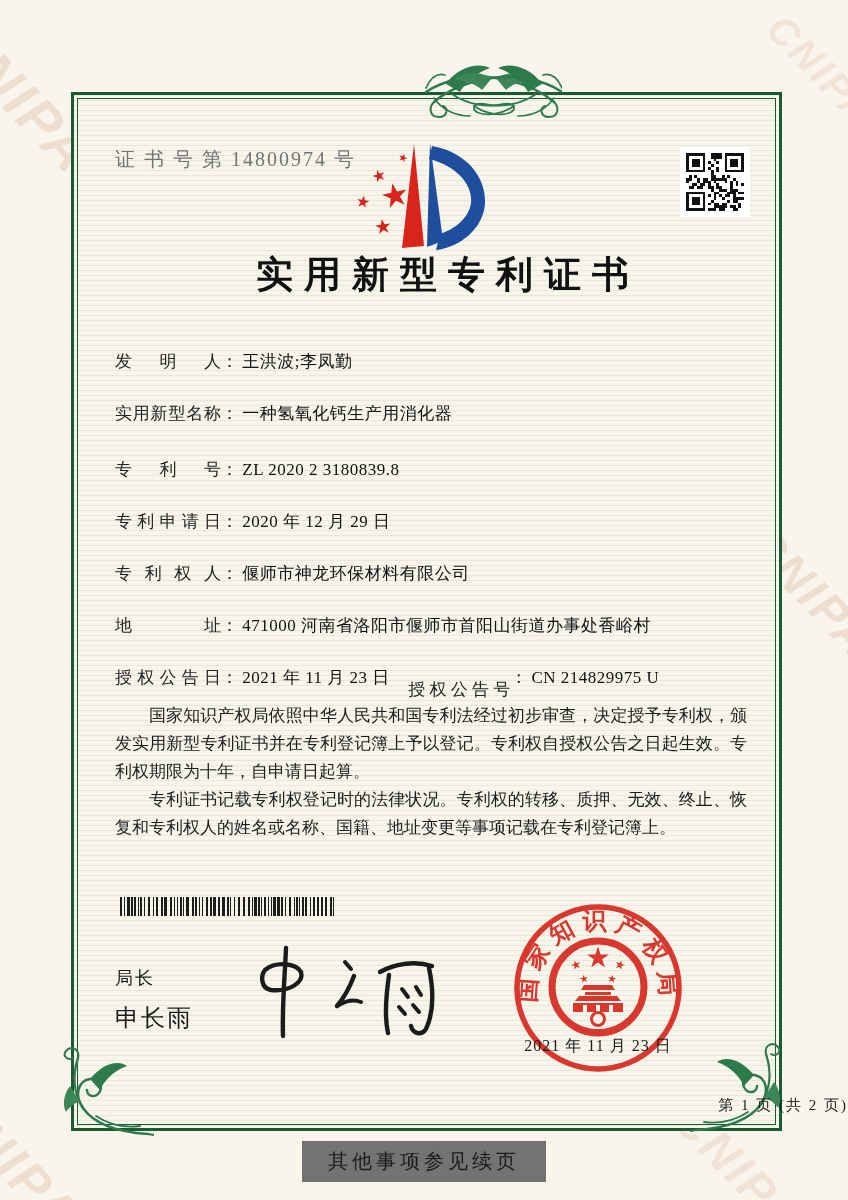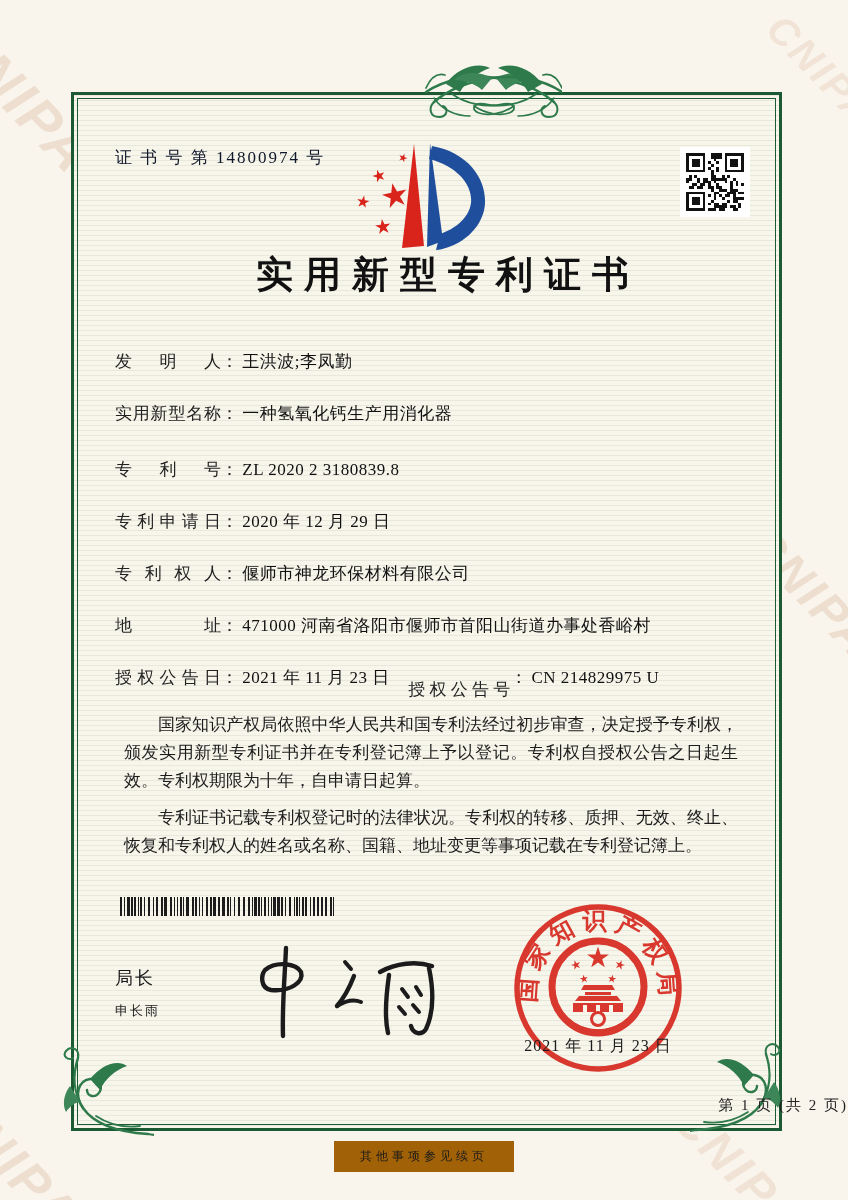--- a/index.html
+++ b/index.html
@@ -32,21 +32,21 @@
   }
   .frame-inner{
     position:absolute;left:3px;top:3px;right:3px;bottom:3px;
     border:1px solid #1b5a33;
   }
   .orn{position:absolute;z-index:2;}
 
   
   .cert-no{
     position:absolute;left:115px;top:146px;z-index:3;
-    font-size:17px;letter-spacing:2px;color:#0f172a;
+    font-size:20px;letter-spacing:2px;color:#737373;
   }
   .qr-wrap{
     position:absolute;left:680px;top:147px;width:70px;height:70px;
     background:#fff;z-index:3;display:flex;align-items:center;justify-content:center;
   }
   .logo{position:absolute;left:350px;top:140px;width:138px;height:116px;z-index:3;}
   .title{
     position:absolute;left:12px;top:250px;width:848px;z-index:3;
     text-align:center;font-size:37px;font-weight:bold;letter-spacing:11px;color:#111;margin-left:12px;
   }
@@ -63,48 +63,48 @@
   .fcolon{display:inline-block;color:#222;}
   .fvalue{color:#111;letter-spacing:0.5px;}
   .fvalue.fixed{display:inline-block;width:158px;}
   .flabel2{display:inline-block;width:102px;margin-left:8px;text-align:justify;text-align-last:justify;margin-top:12px;}
 
   
   .bodytext{
     position:absolute;left:115px;top:702px;width:632px;z-index:3;
     font-size:17px;line-height:28px;text-align:justify;color:#1c1c1c;
   }
-  .bodytext p{margin:9px;text-indent:2em;}
+  .bodytext p{margin:0;text-indent:2em;}
 
   
   .barcode{position:absolute;left:120px;top:897px;z-index:3;}
   .sig-role{position:absolute;left:115px;top:966px;font-size:18px;z-index:3;letter-spacing:2px;
             font-family:"Liberation Sans","DejaVu Sans",sans-serif;}
-  .sig-name{position:absolute;left:115px;top:1002px;font-size:13px;z-index:3;letter-spacing:2px;
+  .sig-name{position:absolute;left:115px;top:1002px;font-size:24px;z-index:3;letter-spacing:2px;
             font-family:"Liberation Sans","DejaVu Sans",sans-serif;}
   .sig-script{position:absolute;left:248px;top:942px;z-index:3;}
 
   
   .seal{position:absolute;left:512px;top:902px;width:172px;height:172px;z-index:4;opacity:0.92;}
   .seal-date{
     position:absolute;left:512px;top:1036px;width:172px;z-index:5;
     text-align:center;font-size:16px;color:#1d1d1d;letter-spacing:1px;white-space:nowrap;
   }
 
   
   .page-info{
     position:absolute;left:0;top:1096px;width:848px;z-index:3;
     text-align:right;font-size:15px;letter-spacing:2px;color:#222;
   }
   .note-box{
     position:absolute;left:0;top:1141px;width:848px;z-index:3;text-align:center;
   }
   .note-box span{
-    display:inline-block;background:#a16207;padding:7px 26px;
-    font-size:12px;letter-spacing:4px;color:#1b1b1b;
+    display:inline-block;background:#737373;padding:7px 26px;
+    font-size:20px;letter-spacing:4px;color:#1b1b1b;
   }
 </style>
 </head>
 <body>
 
 <div class="wm" style="left:-22px;top:8px;font-size:56px;">CNIPA</div>
 <div class="wm" style="left:790px;top:6px;font-size:40px;opacity:.75;">CNIPA</div>
 <div class="wm" style="left:248px;top:150px;font-size:44px;opacity:.8;">CNIPA</div>
 <div class="wm" style="left:465px;top:335px;font-size:48px;opacity:.85;">CNIPA</div>
 <div class="wm" style="left:775px;top:515px;font-size:48px;">CNIPA</div>

